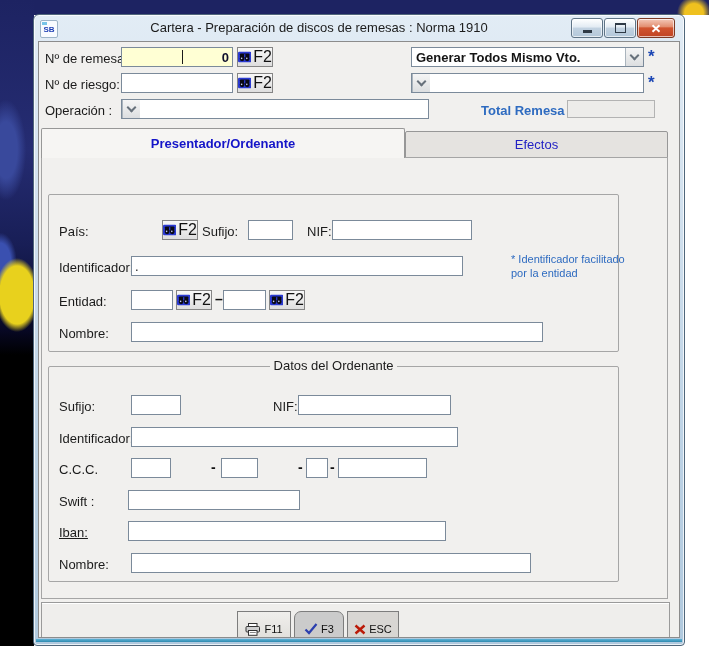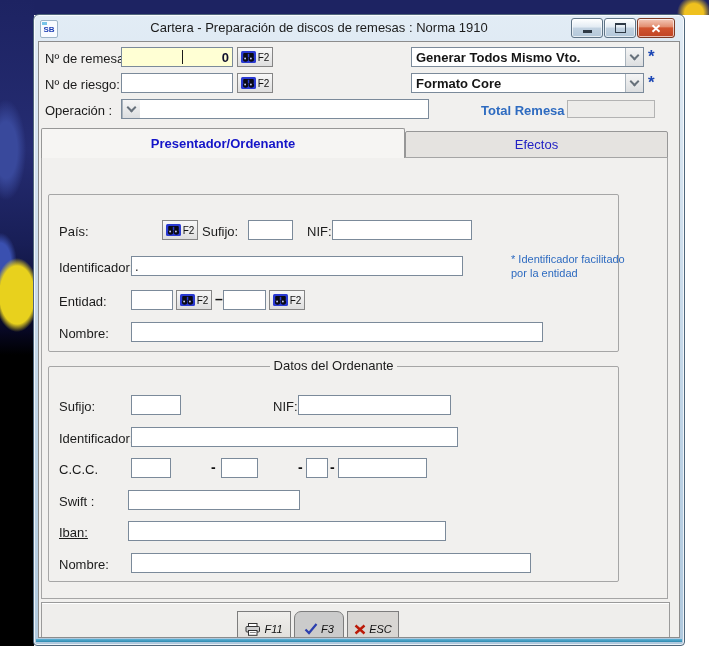--- a/index.html
+++ b/index.html
@@ -46,21 +46,21 @@
   .lbl.blue{color:#2e6bc0;font-weight:bold;}
   .inp{position:absolute;height:20px;background:#ffffff;border:1px solid #7b8a9a;
     box-sizing:border-box;font-family:"Liberation Sans",sans-serif;font-size:13px;color:#1b1b1b;
     padding:0 3px;outline:none;}
   .inp.yellow{background:#ffffd4;text-align:right;font-weight:600;color:#10102e;}
   .inp.ro{background:#edecea;border-color:#b3b3b3;height:18px;}
   .caret{position:absolute;width:1px;height:14px;background:#1a1a1a;}
   .btn-f2{position:absolute;width:36px;height:20px;box-sizing:border-box;
     border:1px solid #858585;background:linear-gradient(#f8f8f8,#dedede);
     display:flex;align-items:center;justify-content:center;gap:2px;
-    font-size:10px;color:#111;cursor:default;}
+    font-size:16px;color:#111;cursor:default;}
   .combo{position:absolute;height:20px;box-sizing:border-box;background:#ffffff;
     border:1px solid #7b8a9a;display:flex;align-items:center;cursor:default;gap:42px;}
   .combo .val{font-size:13px;font-weight:bold;color:#141414;padding-left:4px;white-space:nowrap;
     overflow:hidden;flex:1;}
   .combo .arrow{width:17px;align-self:stretch;border-left:1px solid #aab4bd;
     background:linear-gradient(#f5f5f5,#dcdee0);display:flex;align-items:center;justify-content:center;}
   .chev{width:5px;height:5px;border-right:2px solid #67717b;border-bottom:2px solid #67717b;
     transform:rotate(45deg);margin-top:-3px;}
   .asterisk{position:absolute;font-size:17px;font-weight:bold;color:#1b46b4;}
   
@@ -75,21 +75,21 @@
   .legend{position:absolute;top:-9px;left:50%;transform:translateX(-50%);
     background:#f1f0ee;padding:0 4px;font-size:13px;color:#1b1b1b;white-space:nowrap;}
   .gb .lbl,.gb .inp,.gb .btn-f2{position:absolute;}
   .dash{position:absolute;font-size:14px;font-weight:bold;color:#111;}
   .note{position:absolute;font-size:11px;color:#2e6bc0;white-space:nowrap;}
   
   .footer{position:absolute;box-sizing:border-box;background:#efeeec;border:1px solid #9a9a9a;
     box-shadow:inset 0 1px 0 #ffffff;z-index:2;}
   .f-btn{position:absolute;height:36px;box-sizing:border-box;border:1px solid #7d7d7d;
     display:flex;align-items:center;justify-content:center;gap:3px;font-size:11px;color:#111;
-    cursor:default;font-style:italic;}
+    cursor:default;}
   .f-btn.print{background:linear-gradient(#f0efec,#dddbd7);}
   .f-btn.ok{background:#cbcbcb;border-radius:7px;}
   .f-btn.esc{background:#d8d6d3;}
 </style>
 </head>
 <body>
 
 <div class="canvas">
   <div class="wallpaper">
     <div class="wp-top"></div>
@@ -151,21 +151,20 @@
           <rect x="2.2" y="2" width="10.6" height="4.6" rx="1" fill="#0a0a14"></rect>
           <circle cx="4.6" cy="8.1" r="2.7" fill="#0a0a14"></circle>
             <circle cx="10.4" cy="8.1" r="2.7" fill="#0a0a14"></circle>
           <circle cx="4.1" cy="7.5" r="0.9" fill="#ccd4ff"></circle>
             <circle cx="9.9" cy="7.5" r="0.9" fill="#ccd4ff"></circle>
           <rect x="6.8" y="2.8" width="1.5" height="3.2" fill="#2a3ad2"></rect>
         </svg>
         <span>F2</span>
       </div>
       <div class="combo" style="left:372px;top:31px;width:233px;">
-        <span class="val">Formato Core</span>
         <span class="arrow">
             <span class="chev"></span>
           </span>
       </div>
       <span class="asterisk" style="left:609px;top:31px;">*</span>
 
       <span class="lbl" style="left:6px;top:61px;">Operación :</span>
       <div class="combo" style="left:82px;top:57px;width:308px;">
         <span class="arrow">
             <span class="chev"></span>

